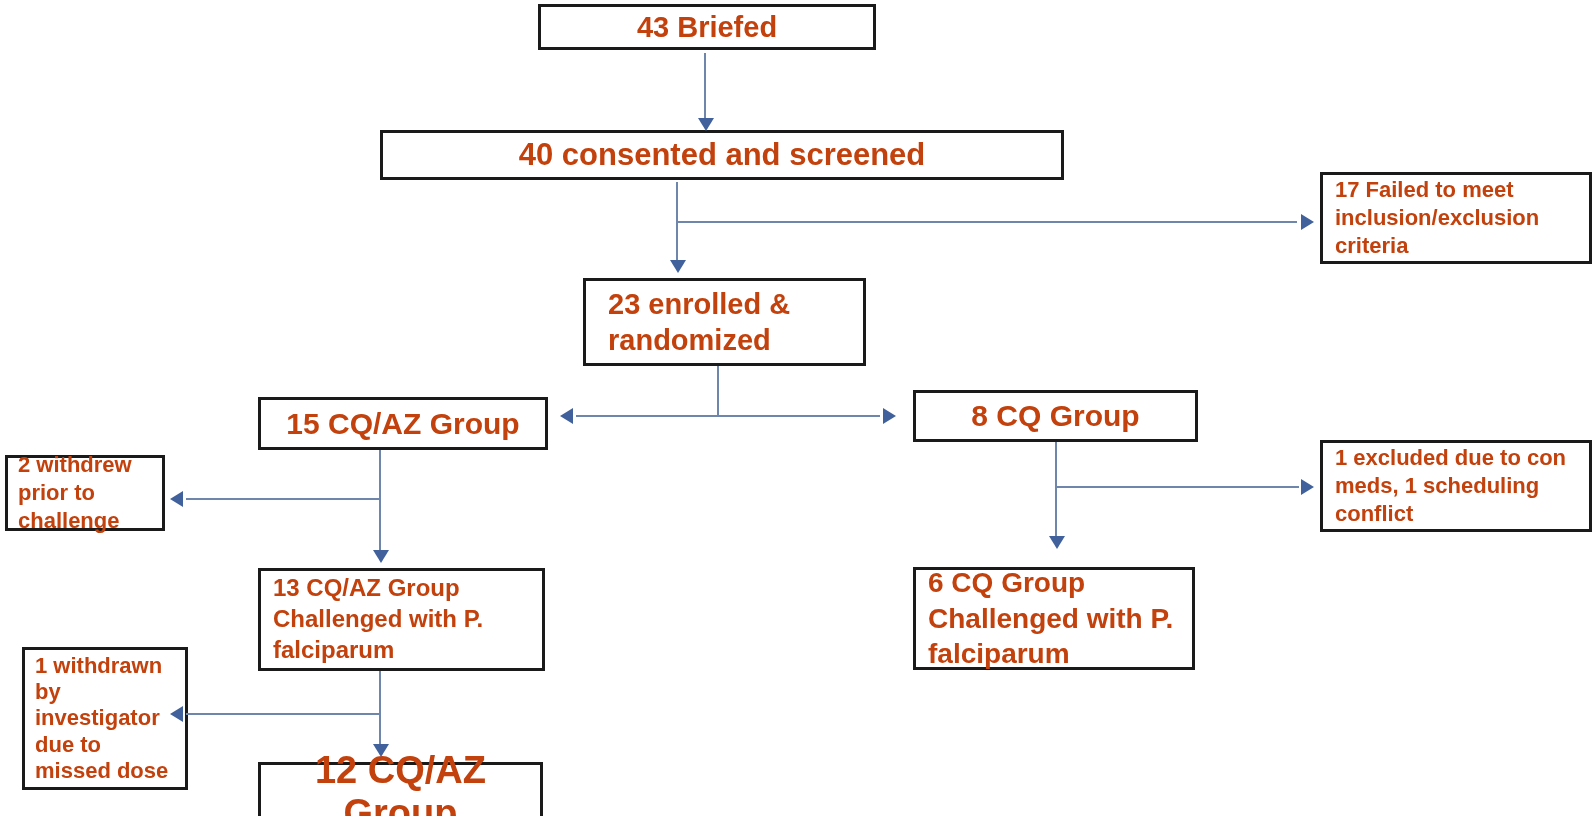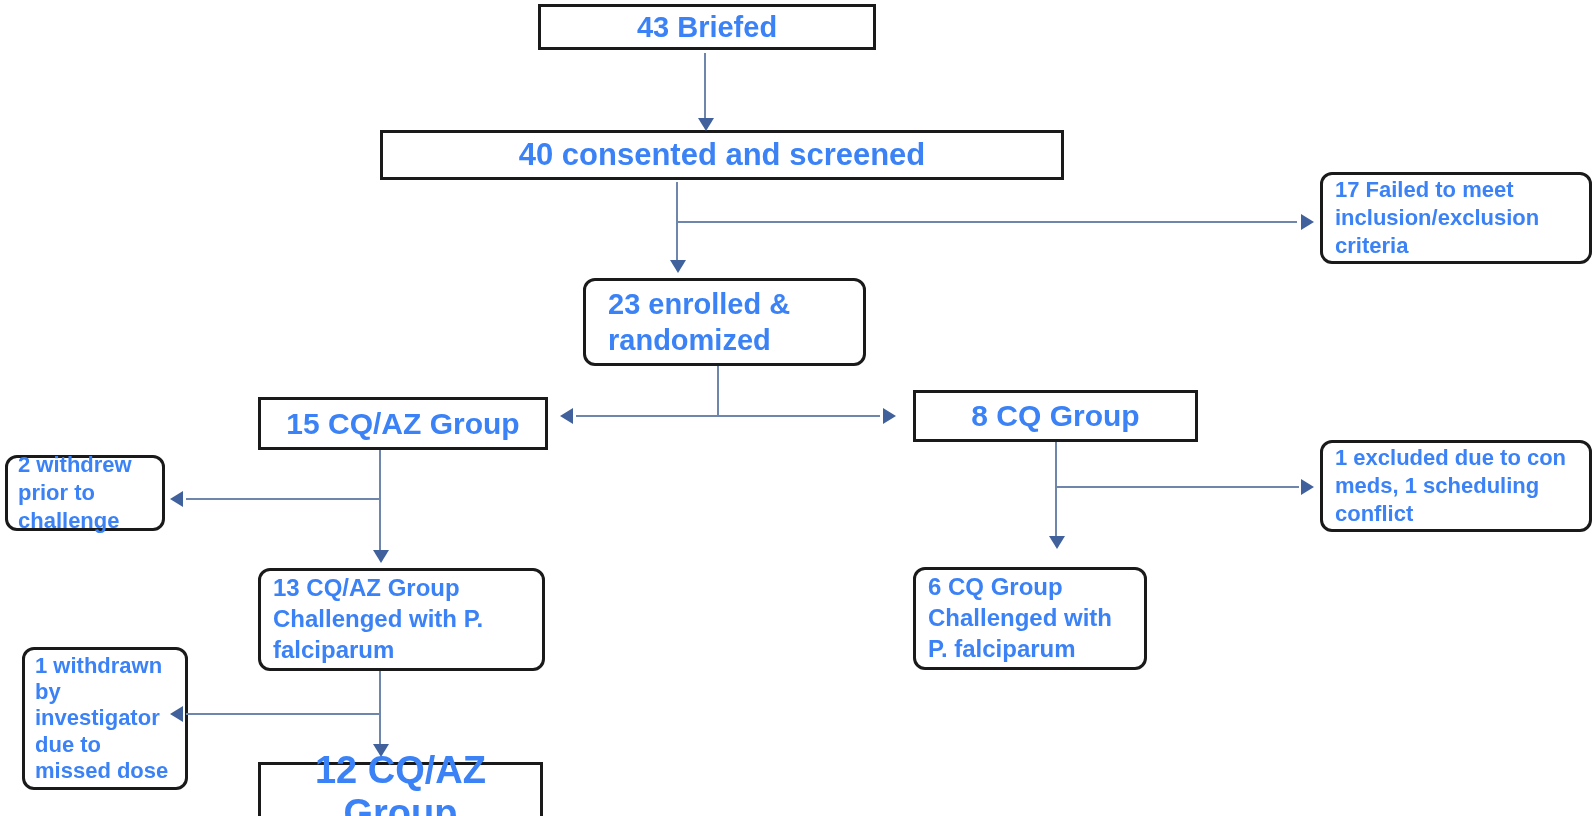--- a/index.html
+++ b/index.html
@@ -8,38 +8,38 @@
     width:1594px;height:816px;
     background:#ffffff;
     font-family:"Liberation Sans", sans-serif;
     overflow:hidden;
   }
   .node{
     position:absolute;
     box-sizing:border-box;
     background:#ffffff;
     border:3px solid #1a1a1a;
-    color:#3b82f6;
+    color:#c2410c;
     font-weight:700;
     display:flex;
     flex-direction:column;
     justify-content:center;
   }
   .node.center{align-items:center;text-align:center;}
-  .node.left{align-items:flex-start;text-align:left;border-radius:12px;}
+  .node.left{align-items:flex-start;text-align:left;}
   .pos-briefed      {left:538px; top:4px;   width:338px; height:46px; font-size:29px;}
   .pos-consented    {left:380px; top:130px; width:684px; height:50px; font-size:31px;}
   .pos-failed       {left:1320px;top:172px; width:272px; height:92px; font-size:22px; line-height:1.27; padding:2px 10px 2px 12px;}
   .pos-enrolled     {left:583px; top:278px; width:283px; height:88px; font-size:29px; line-height:1.25; padding-left:22px;}
   .pos-cqaz15       {left:258px; top:397px; width:290px; height:53px; font-size:30px;}
   .pos-cq8          {left:913px; top:390px; width:285px; height:52px; font-size:30px;}
   .pos-withdrew2    {left:5px;   top:455px; width:160px; height:76px; font-size:22px; line-height:1.27; padding:2px 6px 2px 10px;}
   .pos-excluded     {left:1320px;top:440px; width:272px; height:92px; font-size:22px; line-height:1.27; padding:2px 8px 2px 12px;}
   .pos-challenged13 {left:258px; top:568px; width:287px; height:103px;font-size:24px; line-height:1.28; padding:2px 6px 2px 12px;}
-  .pos-challenged6  {left:913px; top:567px; width:234px; height:103px;font-size:24px; line-height:1.28; padding:2px 14px 2px 12px;}
+  .pos-challenged6  {left:913px; top:567px; width:282px; height:103px;font-size:28px; line-height:1.28; padding:2px 14px 2px 12px;}
   .pos-withdrawn1   {left:2px;   top:647px; width:166px; height:143px;font-size:22px; line-height:1.2;  padding:2px 4px 2px 10px;margin-left:20px;}
   .pos-cqaz12       {left:258px; top:762px; width:285px; height:60px; font-size:38px;}
 
   .line{position:absolute;background:#6e86ac;}
   .line.v{width:2px;}
   .line.h{height:2px;}
   .ah{position:absolute;width:0;height:0;}
   .ah.down {border-left:8px solid transparent;border-right:8px solid transparent;border-top:13px solid #41619c;}
   .ah.left {border-top:8px solid transparent;border-bottom:8px solid transparent;border-right:13px solid #41619c;}
   .ah.right{border-top:8px solid transparent;border-bottom:8px solid transparent;border-left:13px solid #41619c;}

